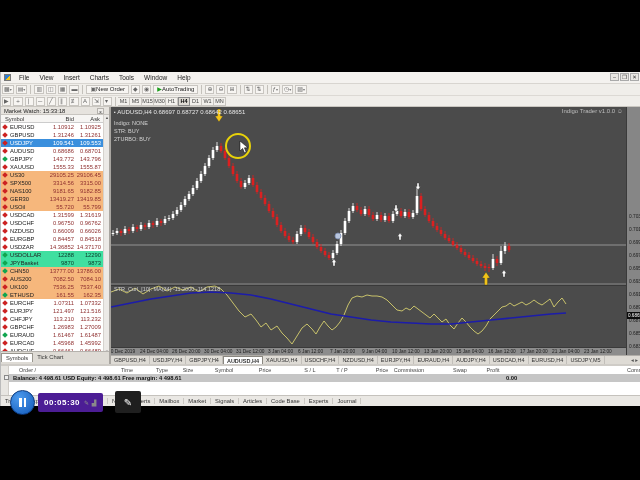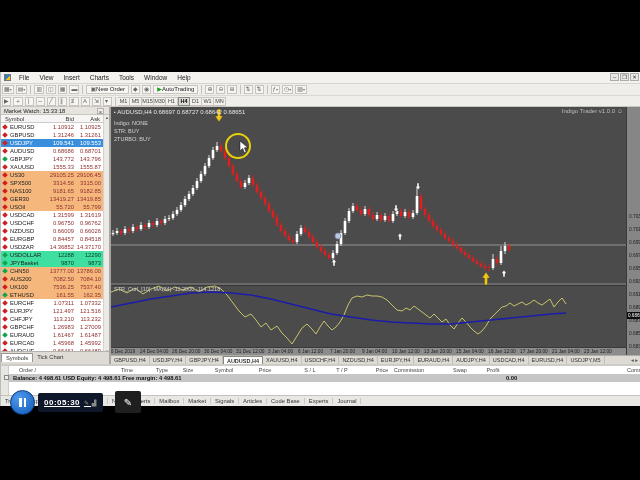--- a/index.html
+++ b/index.html
@@ -48,21 +48,21 @@
   .terminal{position:absolute;left:0;top:292px;width:640px;height:31px;background:#fff;border-top:2px solid #cfccc7;}
   .t-head{position:absolute;left:8px;top:1px;width:632px;height:7px;font-size:5.5px;color:#444;}
   .t-col{position:absolute;top:0;transform:translateX(-50%);white-space:nowrap;}
   .t-bal{position:absolute;left:8px;top:8px;width:632px;height:8px;background:#c6c6c6;font-size:5.8px;line-height:8px;color:#111;font-weight:bold;}
   .t-rail{position:absolute;left:0;top:0;width:8px;height:31px;background:#e8e6e2;border-right:1px solid #d0cdc8;}
   .term-tabs{position:absolute;left:0;top:323px;width:640px;height:11px;background:#eae8e4;border-top:1px solid #c5c2bd;font-size:5.8px;display:flex;align-items:center;color:#333;}
   .ttab{padding:0 4px;border-right:1px solid #cac7c2;white-space:nowrap;}
   .recorder{position:absolute;left:10px;top:389px;height:26px;display:flex;align-items:center;z-index:5;}
   .rec-circle{width:25px;height:25px;border-radius:50%;background:radial-gradient(circle at 35% 30%,#4d9bee,#1158b8);border:1px solid #0a3a80;display:flex;align-items:center;justify-content:center;gap:2px;}
   .rec-circle i{display:block;width:2.5px;height:9px;background:#fff;}
-  .rec-box{height:19px;background:#0f172a;border-radius:2px;display:flex;align-items:center;padding:0 6px;margin-left:3px;color:#fff;font-size:8px;font-weight:bold;letter-spacing:0.5px;text-decoration:underline;}
+  .rec-box{height:19px;background:#4c1d95;border-radius:2px;display:flex;align-items:center;padding:0 6px;margin-left:3px;color:#fff;font-size:8px;font-weight:bold;letter-spacing:0.5px;}
   .rec-box .mini{color:#8a8a8a;font-size:6px;margin-left:4px;font-weight:normal;}
   .rec-pencil{width:26px;height:22px;background:#1f1f1f;border-radius:2px;margin-left:12px;display:flex;align-items:center;justify-content:center;color:#fff;font-size:10px;}
   svg{position:absolute;left:0;top:0;}
 </style>
 </head>
 <body>
 
 <div class="stage">
   <div class="win">
 

